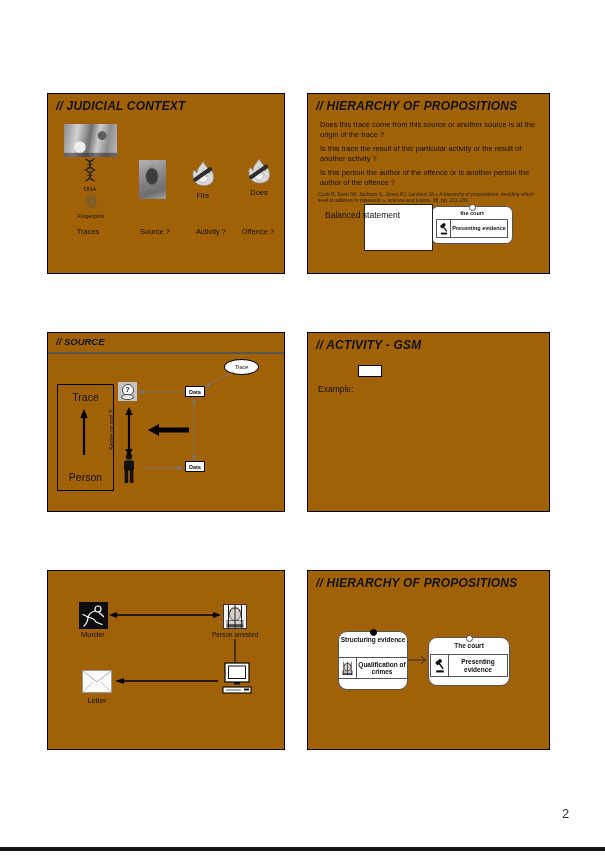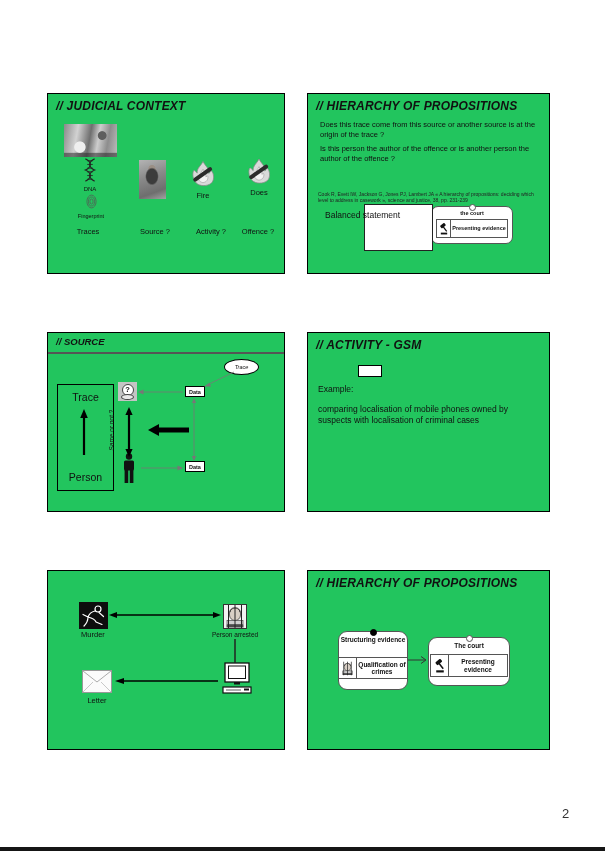--- a/index.html
+++ b/index.html
@@ -1,18 +1,18 @@
 <!DOCTYPE html>
 <html><head>
 <meta charset="utf-8">
 <style>
   html,body{margin:0;padding:0;background:#fff;}
   .page{position:relative;width:605px;height:862px;background:#ffffff;overflow:hidden;
         font-family:"Liberation Sans",sans-serif;color:#111;}
-  .slide{position:absolute;background:#22c55e;border:1px solid #000;text-decoration:underline;}
+  .slide{position:absolute;background:#a16207;border:1px solid #000;text-decoration:underline;}
   .slide-title{position:absolute;left:8px;top:5px;font-style:italic;font-weight:bold;
         font-size:12px;letter-spacing:.2px;white-space:nowrap;}
   
   #s1{left:47px;top:93px;width:236px;height:179px;}
   #s2{left:307px;top:93px;width:241px;height:179px;}
   #s3{left:47px;top:332px;width:236px;height:178px;}
   #s4{left:307px;top:332px;width:241px;height:178px;}
   #s5{left:47px;top:570px;width:236px;height:178px;}
   #s6{left:307px;top:570px;width:241px;height:178px;}
   .abs{position:absolute;}
@@ -143,20 +143,21 @@
     <span class="col-label" style="left:20px;width:40px;">Traces</span>
     <span class="col-label" style="left:86px;width:42px;">Source ?</span>
     <span class="col-label" style="left:141px;width:44px;">Activity ?</span>
     <span class="col-label" style="left:188px;width:44px;">Offence ?</span>
   </div>
 
   <div class="slide" id="s2">
     <div class="slide-title">// HIERARCHY OF PROPOSITIONS</div>
     <div class="abs questions">
       <p>Does this trace come from this source or another source is at the origin of the trace ?</p>
+      <p>Is this trace the result of this particular activity or the result of another activity ?</p>
       <p>Is this person the author of the offence or is another person the author of the offence ?</p>
     </div>
     <div class="abs citation">Cook R, Evett IW, Jackson G, Jones PJ, Lambert JA « A hierarchy of propositions: deciding which level to address in casework », science and justice, 38, pp. 231-239</div>
 
     <div class="abs court-box" style="left:123px;top:112px;width:80px;height:36px;">
       <div class="knob"></div>
       <div class="cb-title">the court</div>
       <div class="cb-inner" style="left:4px;top:12px;right:4px;height:17px;">
         <div class="cb-icon" style="width:13px;">
           <svg width="10" height="12" viewBox="0 0 11 13">
@@ -227,21 +228,20 @@
 
       <line x1="93" y1="135" x2="131" y2="135" stroke="#777" stroke-width="0.8"></line>
       <polygon points="135,135 129.5,132.6 129.5,137.4" fill="#777"></polygon>
     </svg>
   </div>
 
   <div class="slide" id="s4">
     <div class="slide-title">// ACTIVITY - GSM</div>
     <div class="abs example">Example:</div>
     <div class="abs ole-box"></div>
-    <div class="abs gsm-body">comparing localisation of mobile phones owned by suspects with localisation of criminal cases</div>
   </div>
 
   <div class="slide" id="s5">
 
     <div class="abs icon-col" style="left:29px;top:31px;width:32px;">
       <span class="murder-icon">
         <svg width="29" height="27" viewBox="0 0 29 27">
           <circle cx="19" cy="7" r="3" fill="none" stroke="#fff" stroke-width="1.2"></circle>
           <path d="M16,9 C12,10 10,12 9,15 M9,15 L4,12.5 M9,15 C9,19 8,21 5,24 M9,15 C13,16 16,17 17,20 M17,20 L23,22.5 M20,10.5 L24.5,14.5" fill="none" stroke="#fff" stroke-width="1.2" stroke-linecap="round"></path>
         </svg>

